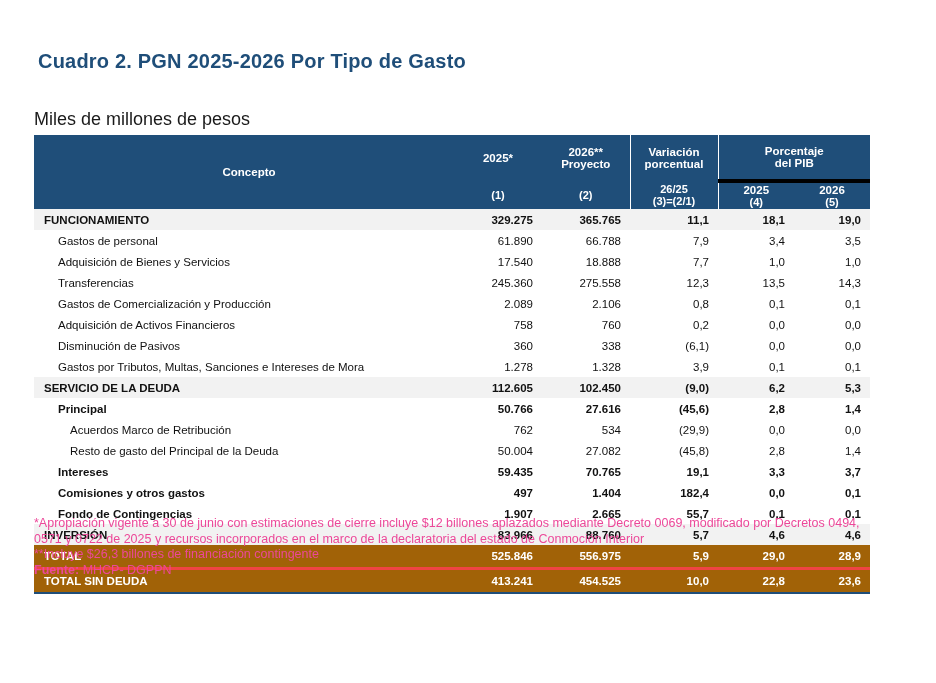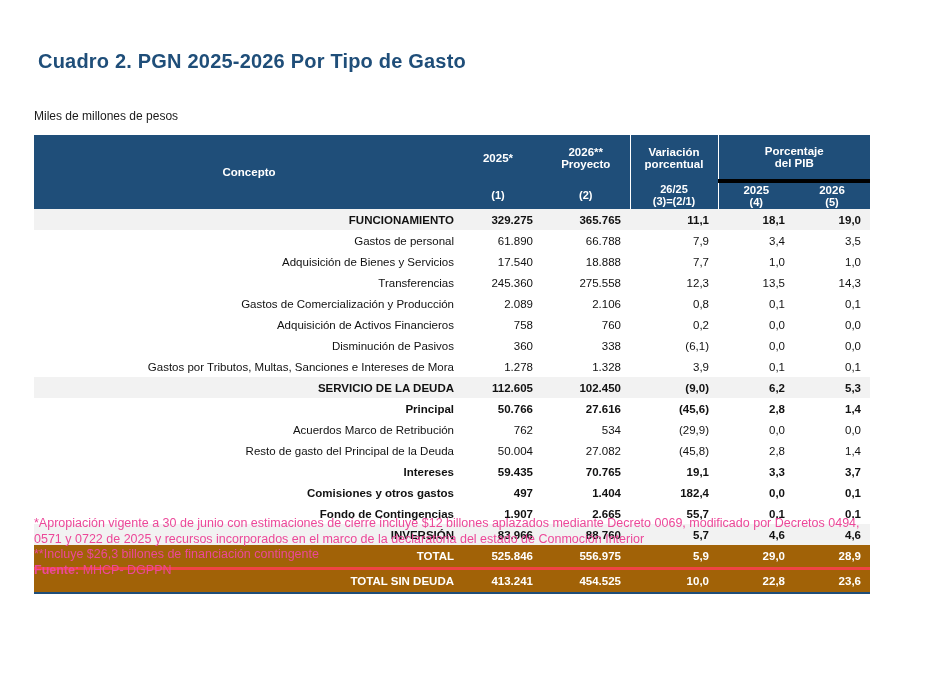--- a/index.html
+++ b/index.html
@@ -27,21 +27,21 @@
     top: 50px;
     font-size: 20px;
     font-weight: bold;
     color: #1f4e79;
     letter-spacing: 0.2px;
   }
   .subtitle {
     position: absolute;
     left: 34px;
     top: 109px;
-    font-size: 12px;
+    font-size: 18px;
     color: #1a1a1a;
   }
   .table-wrap {
     position: absolute;
     left: 34px;
     top: 135px;
     width: 836px;
   }
   table.pgn {
     border-collapse: collapse;
@@ -92,21 +92,21 @@
     height: 17px;
     line-height: 14px;
     font-size: 11.5px;
     color: #111111;
   }
   td.num {
     text-align: right;
     padding-right: 9px;
   }
   td.concept {
-    text-align: right;
+    text-align: left;
   }
   .lvl0 { padding-left: 10px; font-weight: bold; }
   .lvl1 { padding-left: 24px; }
   .lvl2 { padding-left: 36px; }
   .lvl1b { padding-left: 24px; font-weight: bold; }
   tr.bold td { font-weight: bold; }
   tr.shade td { background: #f2f2f2; }
   tr.plain td { background: #ffffff; }
   tr.total td {
     background: #a16207;

